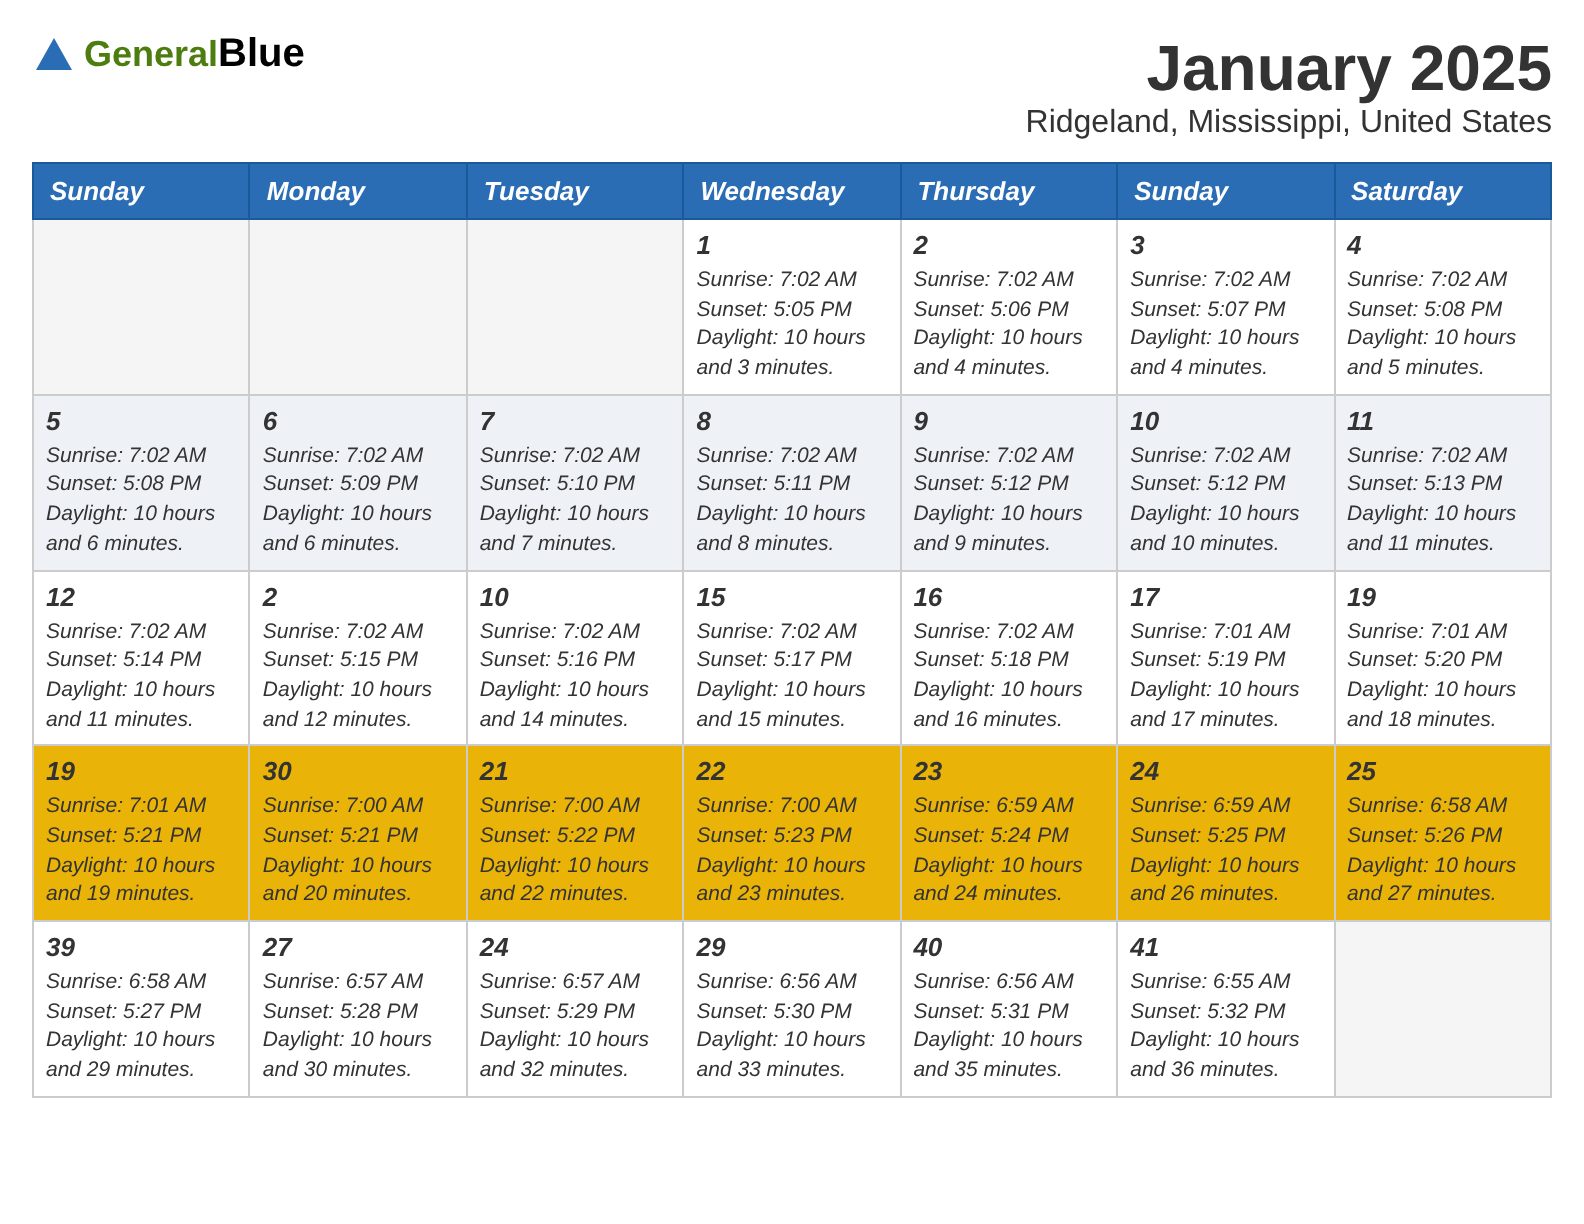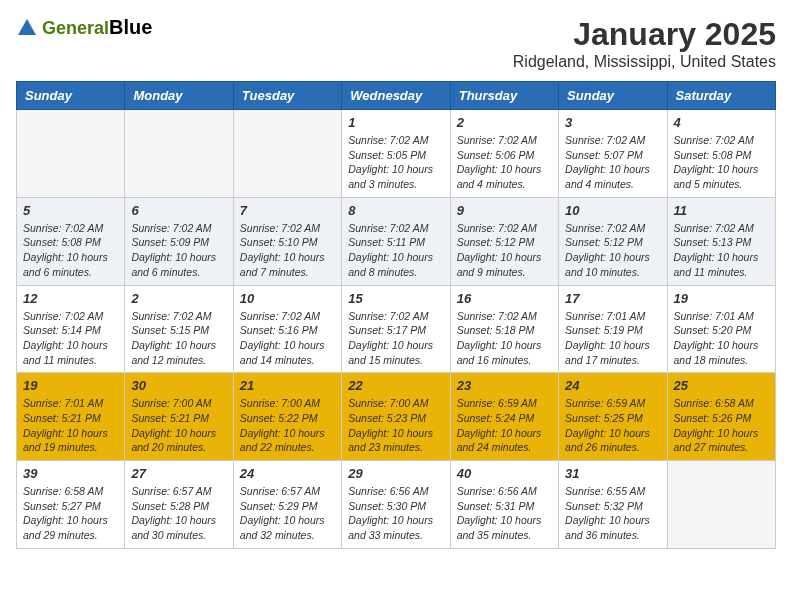--- a/index.html
+++ b/index.html
@@ -365,21 +365,21 @@
       </td>
         <td>
         <span class="day-number">40</span>
         <span class="day-info">
           Sunrise: 6:56 AM<br>
           Sunset: 5:31 PM<br>
           Daylight: 10 hours<br>and 35 minutes.
         </span>
       </td>
         <td>
-        <span class="day-number">31</span>
+        <span class="day-number">41</span>
         <span class="day-info">
           Sunrise: 6:55 AM<br>
           Sunset: 5:32 PM<br>
           Daylight: 10 hours<br>and 36 minutes.
         </span>
       </td>
         <td class="empty"></td>
       </tr>
     </tbody>
 </table>

